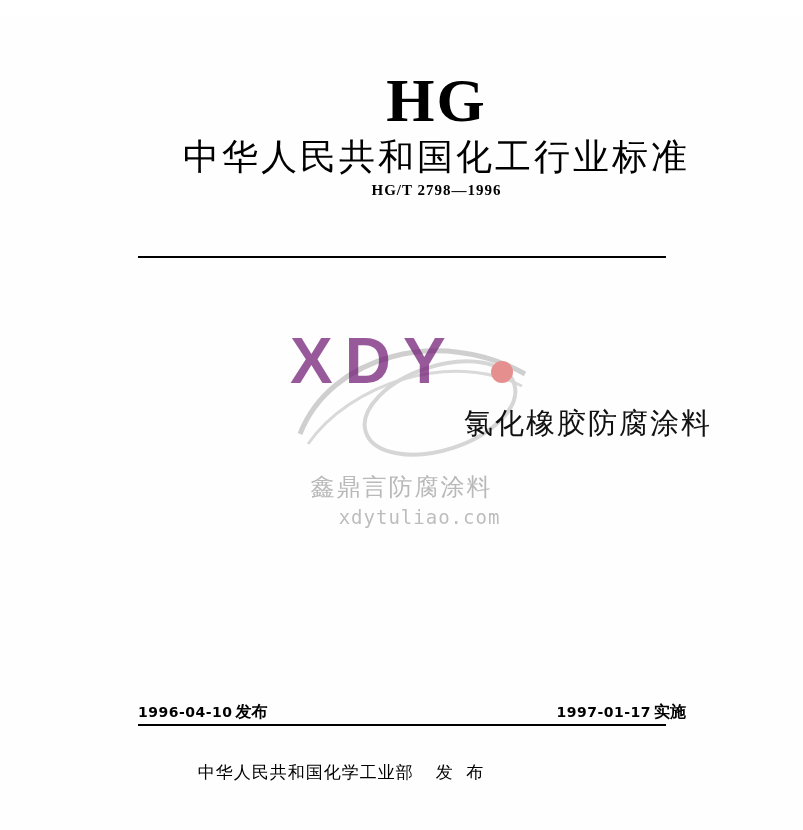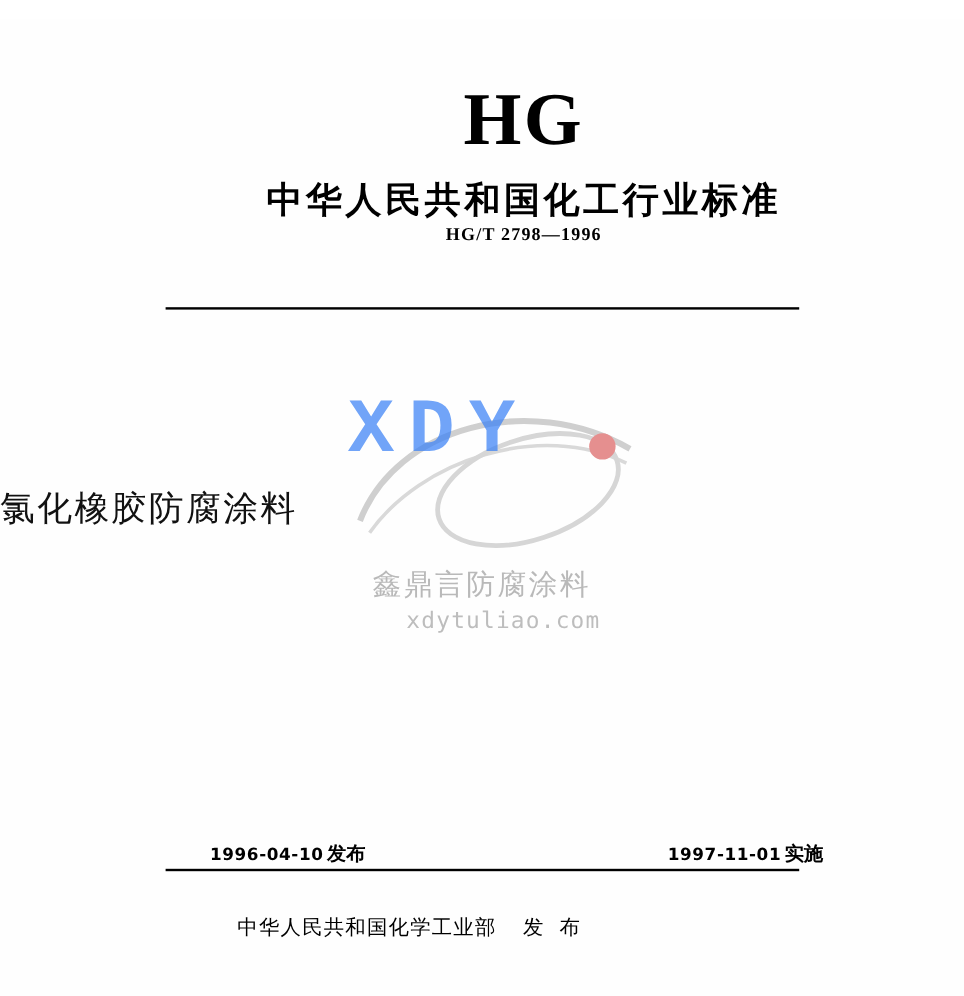--- a/index.html
+++ b/index.html
@@ -37,24 +37,23 @@
   .std-mark {
     font-family: "Liberation Serif", serif;
     font-weight: bold;
     font-size: 62px;
     letter-spacing: 2px;
     line-height: 1.05;
     margin-left: 70px;
   }
 
   .std-title-cn {
-    margin-top: 14px;
-    font-family: "DejaVu Sans", sans-serif;
-    font-weight: bold;
-    font-size: 30px;
+    font-family: "DejaVu Sans", sans-serif;
+    font-weight: normal;
+    font-size: 36px;
     letter-spacing: 3px;
     margin-left: 70px;
   }
 
   .std-code {
     margin-left: 70px;
     font-family: "Liberation Serif", serif;
     font-weight: bold;
     font-size: 15px;
     letter-spacing: 1px;
@@ -74,41 +73,41 @@
     left: 290px;
     top: 300px;
     width: 260px;
     height: 110px;
     pointer-events: none;
   }
   .wm-text {
     position: absolute;
     left: 0; top: 8px;
     width: 230px;
-    font-family: Liberation Mono, monospace;
+    font-family: Liberation Sans, sans-serif;
     font-size: 64px;
     font-weight: bold;
     letter-spacing: 12px;
-    color: #3b82f6;
+    color: #701a75;
     opacity: .72;
   }
   .wm-swoosh {
     position: absolute;
     left: 0; top: 0;
     width: 260px;
     height: 150px;
   }
 
   
   .doc-title {
     position: absolute;
     left: 0;
     top: 388px;
     width: 712px;
-    text-align: left;
+    text-align: right;
     font-family: "DejaVu Sans", sans-serif;
     font-size: 29px;
     letter-spacing: 2px;
     color: #111;
   }
 
   
   .wm-brand {
     position: absolute;
     left: 0;
@@ -150,21 +149,21 @@
     font-size: 14px;
   }
   .date-right {
     position: absolute;
     right: 137px;
     top: 686px;
     font-family: "DejaVu Sans", sans-serif;
     font-weight: bold;
     font-size: 14px;
   }
-  .date-num { letter-spacing: .5px; margin-left: 37px; }
+  .date-num { letter-spacing: .5px; }
   .date-word { font-size: 16px; margin-left: 3px; }
 
   .publisher {
     position: absolute;
     left: 0;
     top: 745px;
     width: 685px;
     text-align: center;
     font-family: "DejaVu Sans", sans-serif;
     font-size: 17px;
@@ -197,21 +196,21 @@
 
   <div class="doc-title">氯化橡胶防腐涂料</div>
 
   <div class="wm-brand">鑫鼎言防腐涂料</div>
   <div class="wm-url">xdytuliao.com</div>
 
   <div class="date-left">
     <span class="date-num">1996-04-10</span><span class="date-word">发布</span>
   </div>
   <div class="date-right">
-    <span class="date-num">1997-11-01</span><span class="date-word">实施</span>
+    <span class="date-num">1997-01-17</span><span class="date-word">实施</span>
   </div>
 
   <div class="rule-bottom"></div>
 
   <div class="publisher">
     <span>中华人民共和国化学工业部</span><span class="pub-verb">发 布</span>
   </div>
 
 </div>
 

